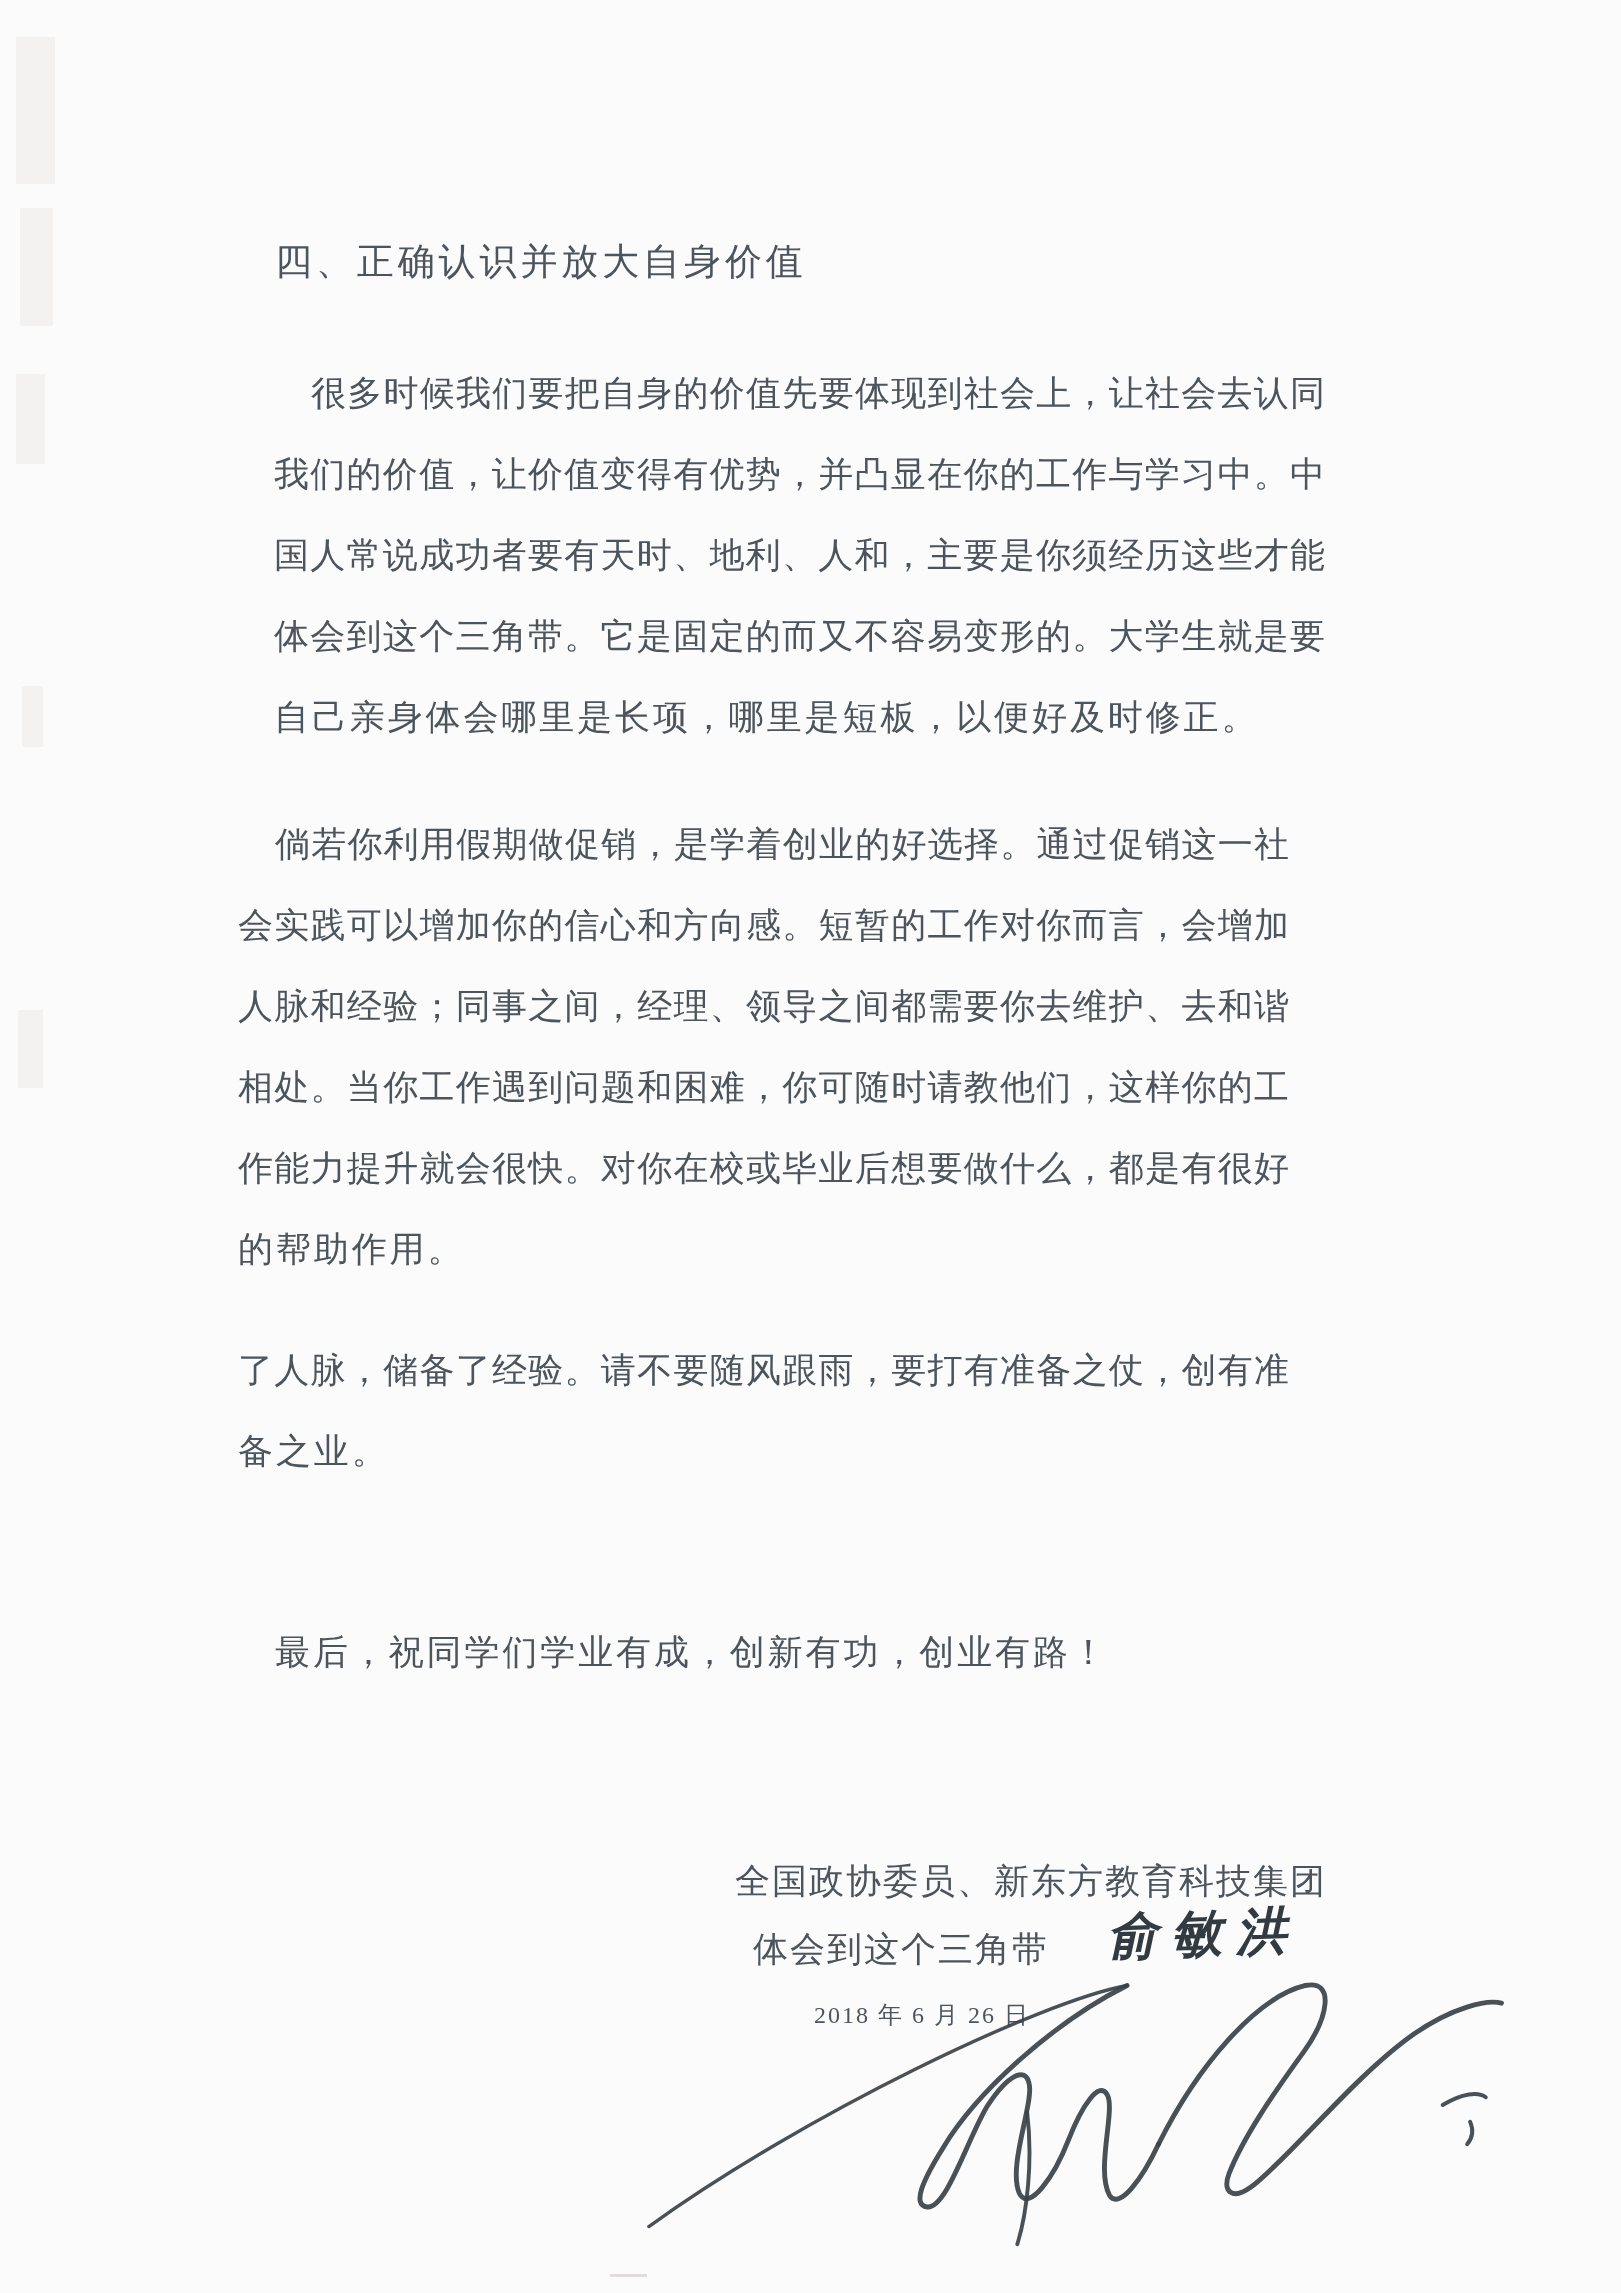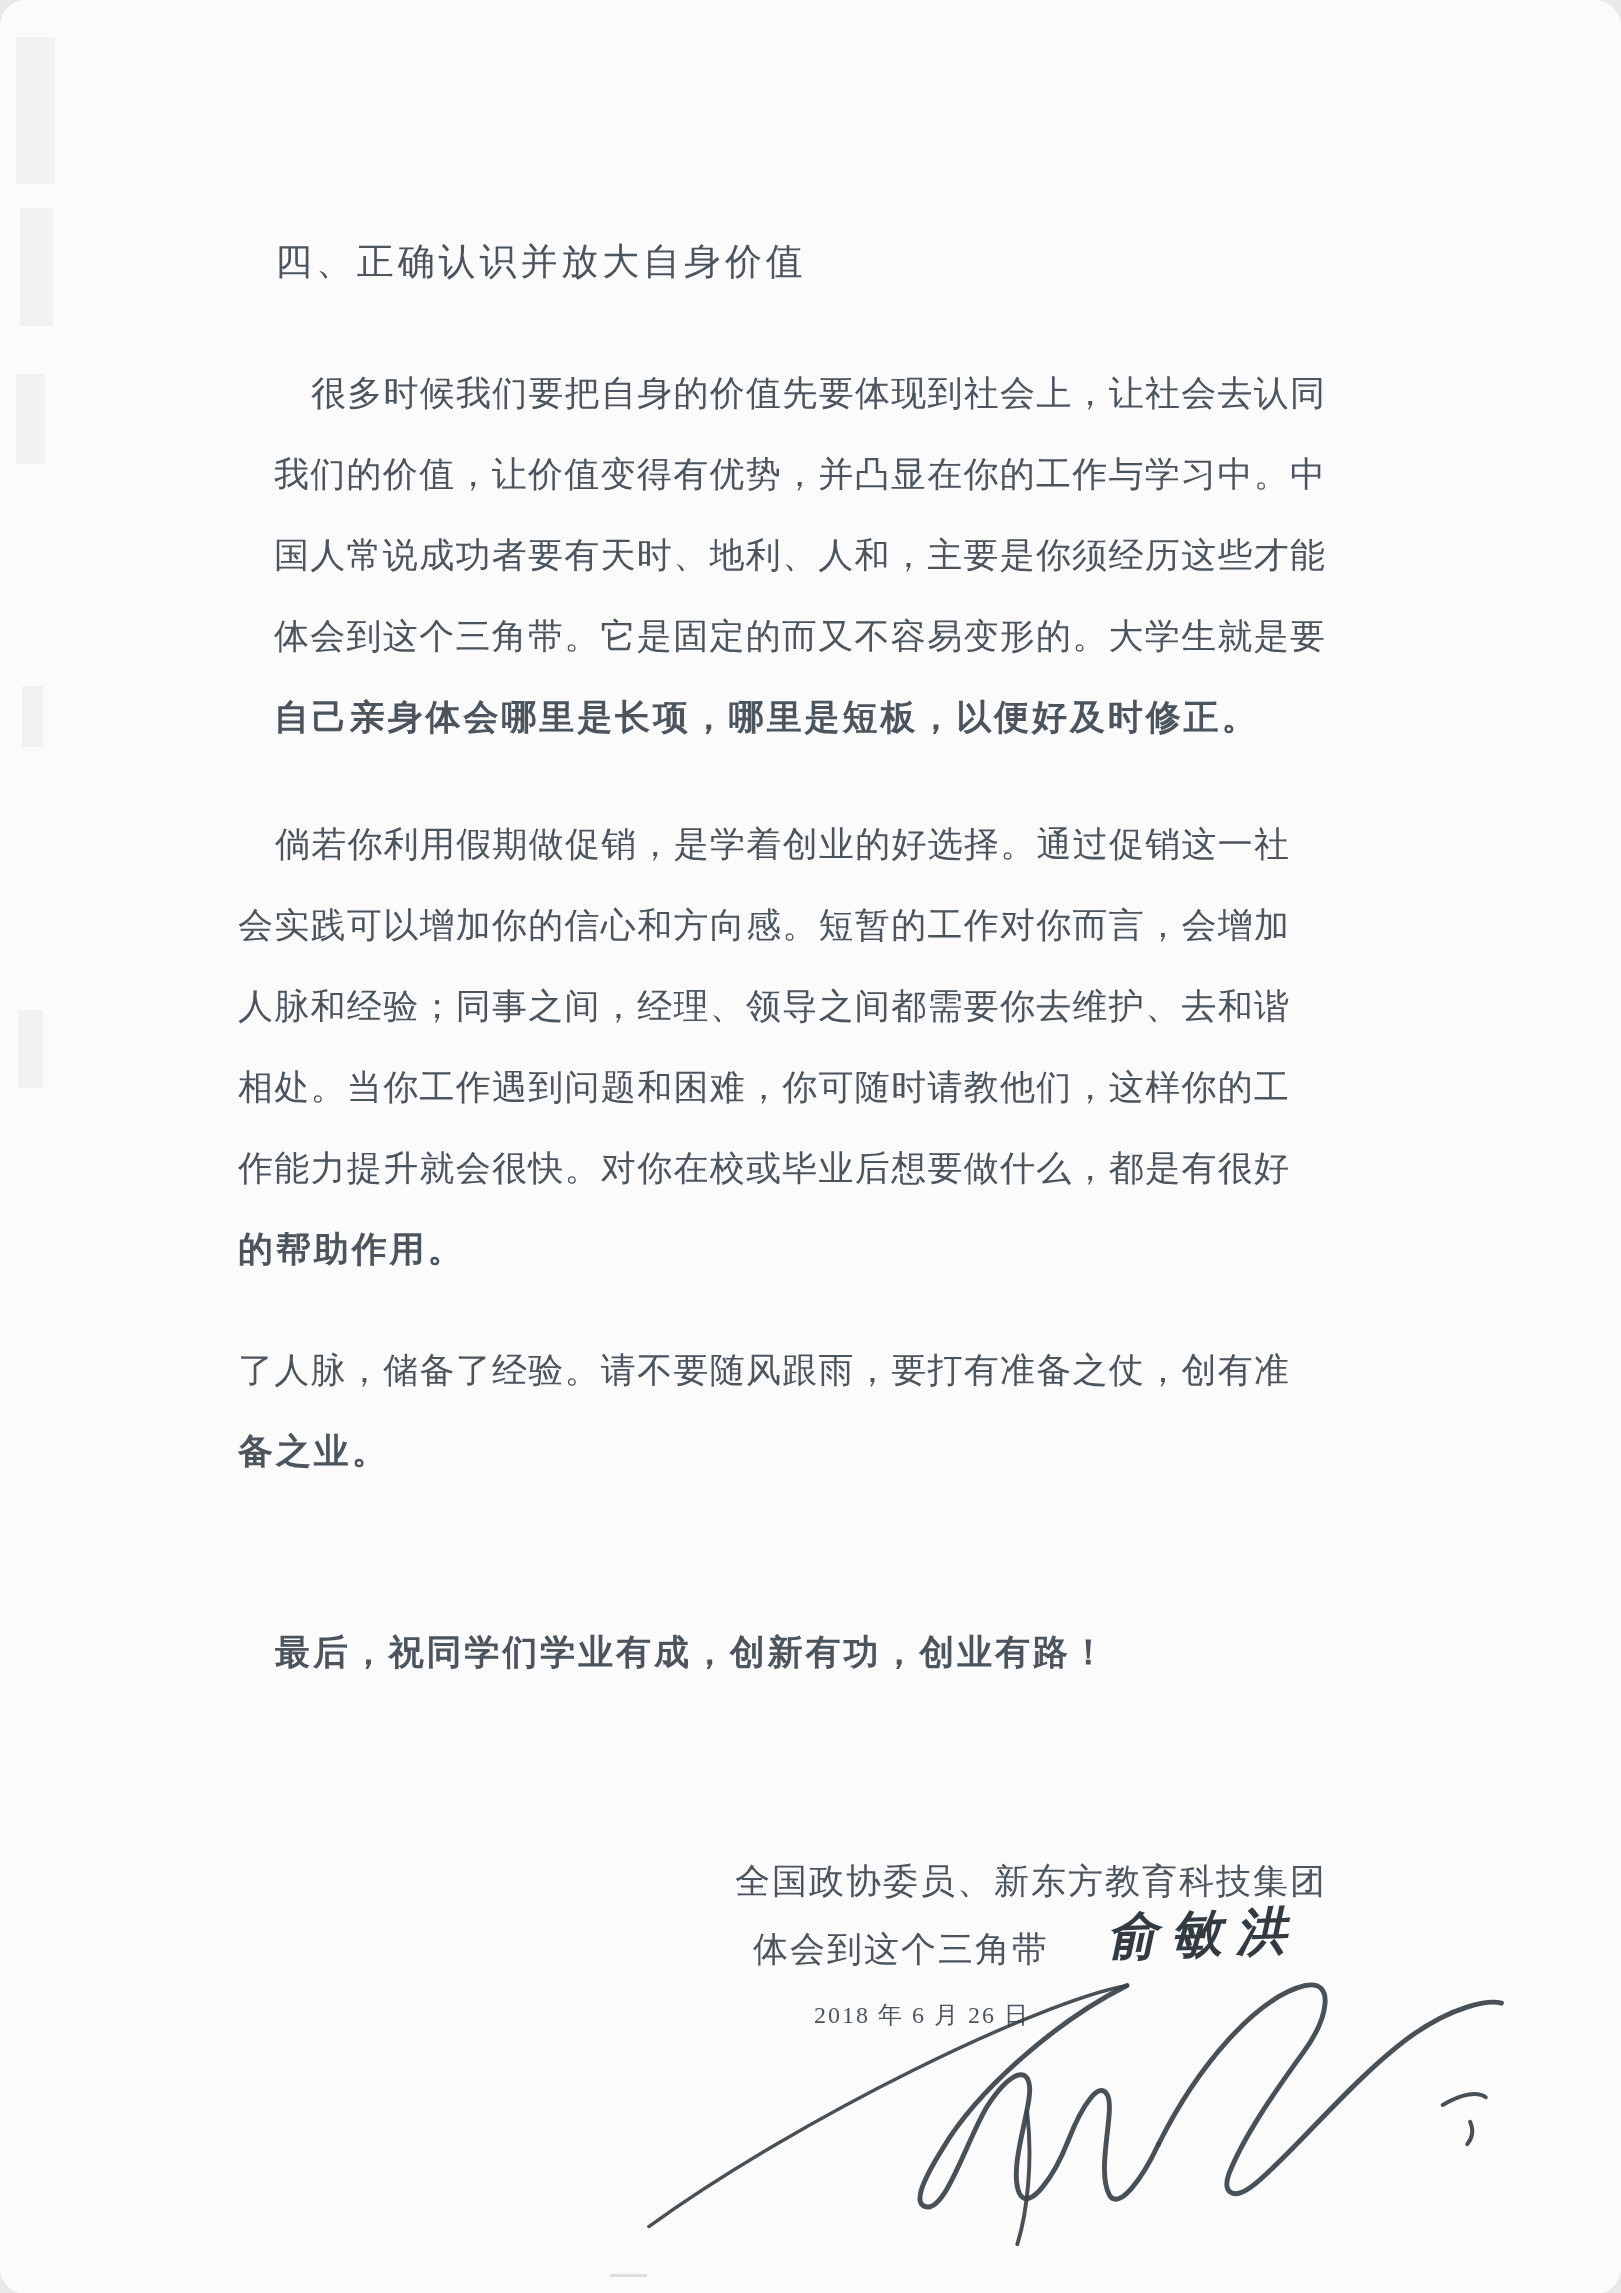--- a/index.html
+++ b/index.html
@@ -5,42 +5,40 @@
 <style>
   html,body{margin:0;padding:0;background:#e9e9e9;}
   .page{
     position:relative;
     width:1621px;height:2294px;
     margin:0 auto;
     background:#fcfbfb;
     font-family:"Liberation Serif","DejaVu Serif",serif;
     color:#4c555d;
     overflow:hidden;
-    border-radius:26px;
   }
   .heading{
     position:absolute;left:275px;top:243px;
     font-size:37px;line-height:1;letter-spacing:3.9px;
     white-space:nowrap;
   }
   .para{
     position:absolute;left:238px;width:1051px;
     font-size:35px;line-height:81px;
   }
   .line{
     text-align:justify;
     text-align-last:justify;
     letter-spacing:0;
   }
   .line.first{text-indent:37px;}
   .line.last{
     text-align:right;
     text-align-last:left;
     letter-spacing:2.9px;
-    font-weight:bold;
   }
   .p1{top:353px;margin-left:36px;}
   .p2{top:804px;}
   .p3{top:1330px;}
   .p4{top:1612px;}
   .sig-org{
     position:absolute;left:735px;top:1864px;
     font-size:35px;line-height:1;letter-spacing:2px;white-space:nowrap;
   }
   .sig-title-row{

